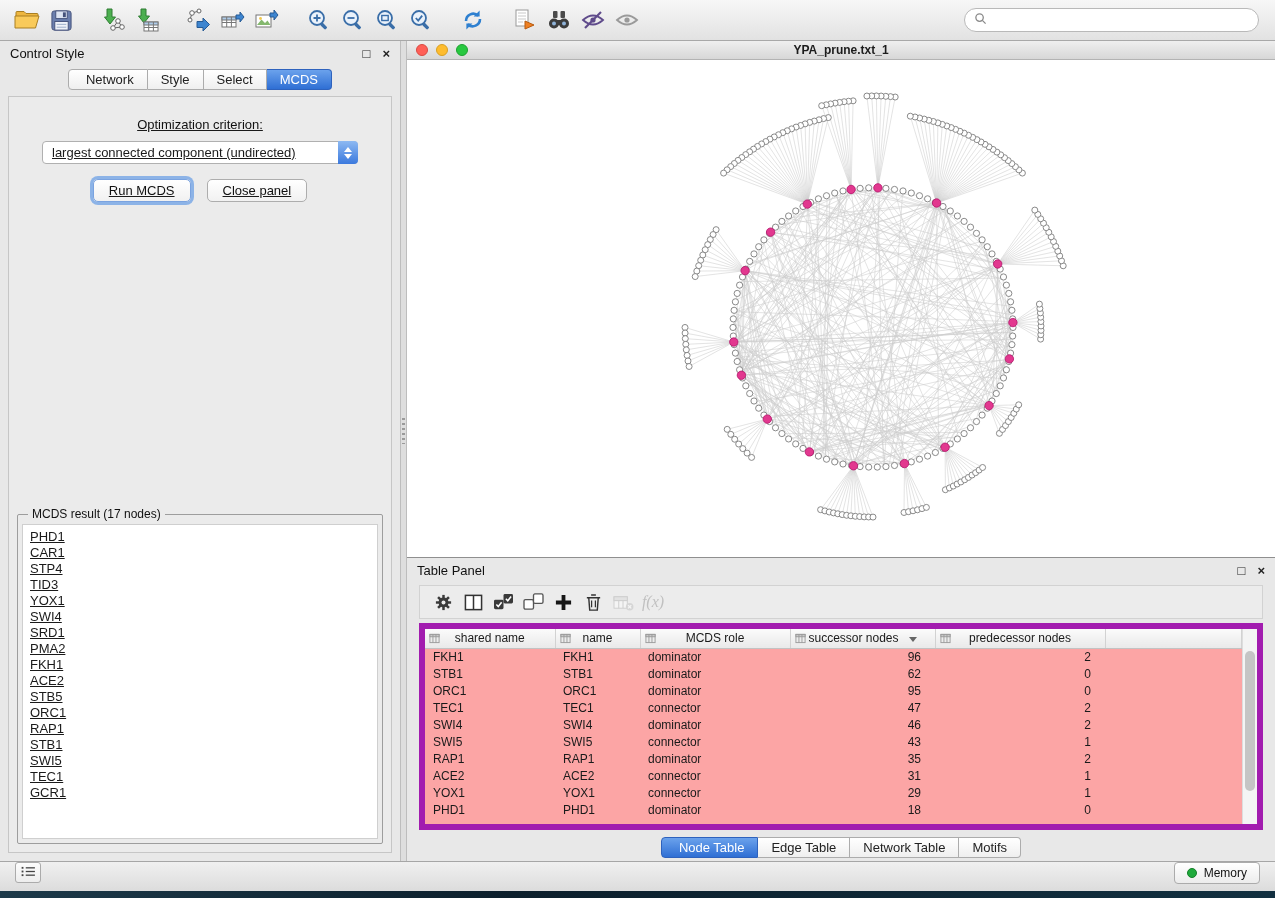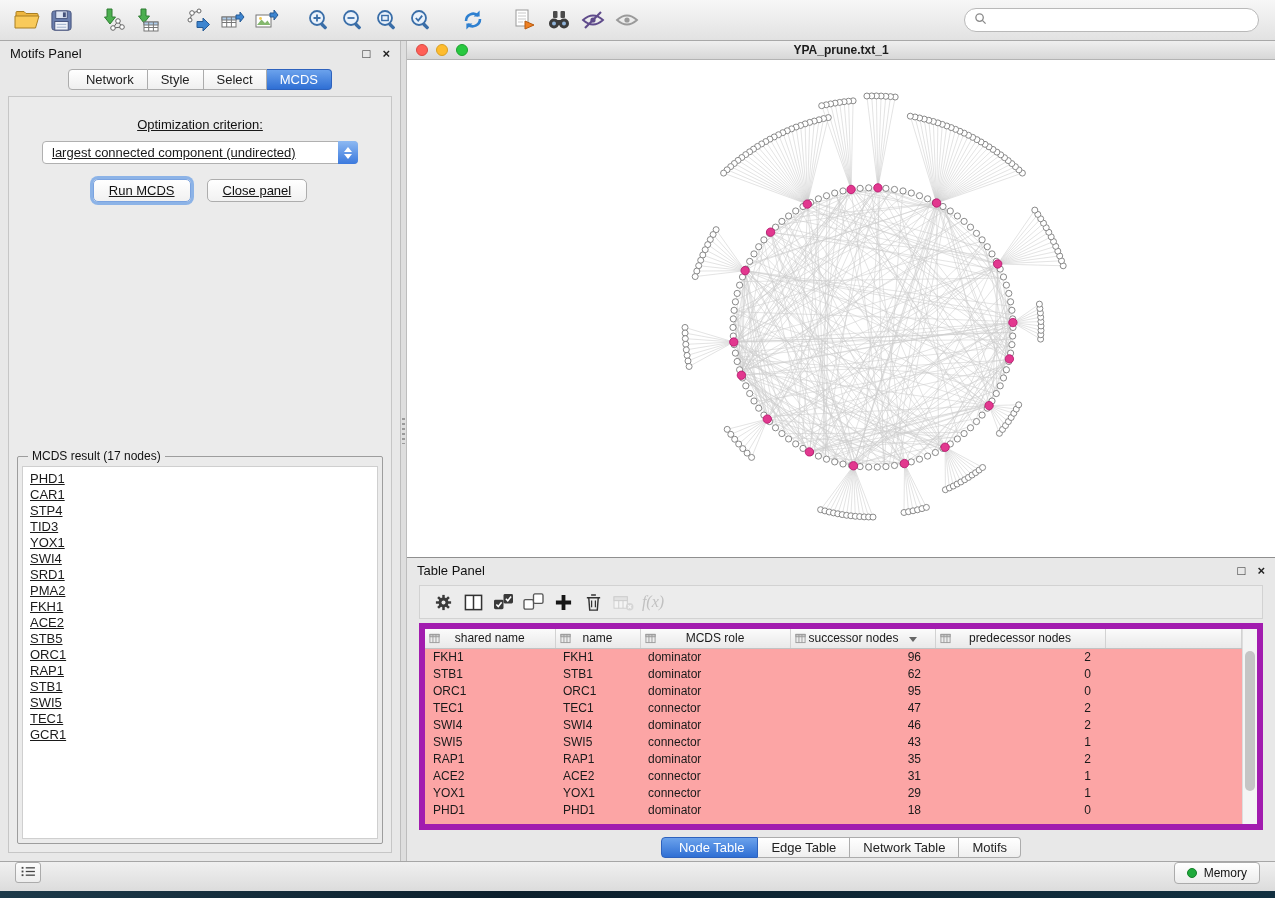--- a/index.html
+++ b/index.html
@@ -48,21 +48,21 @@
   .dd-value { font-size:13px; white-space:nowrap; overflow:hidden; }
   .dd-cap { position:absolute; right:-1px; top:-1px; bottom:-1px; width:20px; border-radius:0 4px 4px 0;
     background:linear-gradient(#8db9f2,#3b79dd); display:flex; flex-direction:column; align-items:center; justify-content:center; gap:2px; }
   .tri-up { width:0; height:0; border-left:4px solid transparent; border-right:4px solid transparent; border-bottom:5px solid #fff; }
   .tri-down { width:0; height:0; border-left:4px solid transparent; border-right:4px solid transparent; border-top:5px solid #fff; }
   .btn-row { margin-top:15px; display:flex; gap:16px; }
   .mac-btn { font-family:inherit; font-size:13px; height:23px; padding:0 15px; background:linear-gradient(#ffffff,#f1f1f1);
     border:1px solid #adadad; border-radius:5px; cursor:pointer; color:#111; }
   .mac-btn.focused { box-shadow:0 0 0 3px rgba(100,155,230,.7); border-color:#7aa3e0; }
 
-  .result-group { position:relative; margin:auto 8px 8px; width:calc(100% - 16px); height:388px;
+  .result-group { position:relative; margin:auto 8px 8px; width:calc(100% - 16px); height:330px;
     border:1px solid #9d9d9d; border-radius:2px; padding:9px 4px 4px; background:#ebebeb; }
   .result-legend { position:absolute; top:-8px; left:10px; background:#ebebeb; padding:0 4px; font-size:12px; color:#111; }
   .result-list { width:100%; height:100%; background:#fff; border:1px solid #cfcfcf; overflow:hidden; padding:4px 7px; }
   .result-item { font-size:13px; line-height:16px; cursor:default; }
 
   
   .v-splitter { width:7px; flex:0 0 7px; background:#dedede; border-left:1px solid #bdbdbd; border-right:1px solid #bdbdbd; position:relative; cursor:col-resize; }
   .splitter-dots { position:absolute; top:46%; left:1px; width:3px; height:26px; background:repeating-linear-gradient(#9a9a9a 0 2px, transparent 2px 5px); }
 
   
@@ -296,21 +296,21 @@
               <line x1="9" y1="9" x2="12.5" y2="12.5" stroke="#8a8a8a" stroke-width="1.4"></line>
             </svg></span>
         <input class="search-input" placeholder="" style="">
       </div>
     </div>
 
     <div class="main-area">
 
       <aside class="control-panel">
         <div class="panel-header">
-          <span class="panel-title">Motifs Panel</span>
+          <span class="panel-title">Control Style</span>
           <span class="win-btns">
             <span class="win-btn">□</span>
             <span class="win-btn">×</span>
           </span>
         </div>
         <div class="seg-tabs">
             <div class="seg-tab">Network</div>
             <div class="seg-tab">Style</div>
             <div class="seg-tab">Select</div>
             <div class="seg-tab active">MCDS</div>

